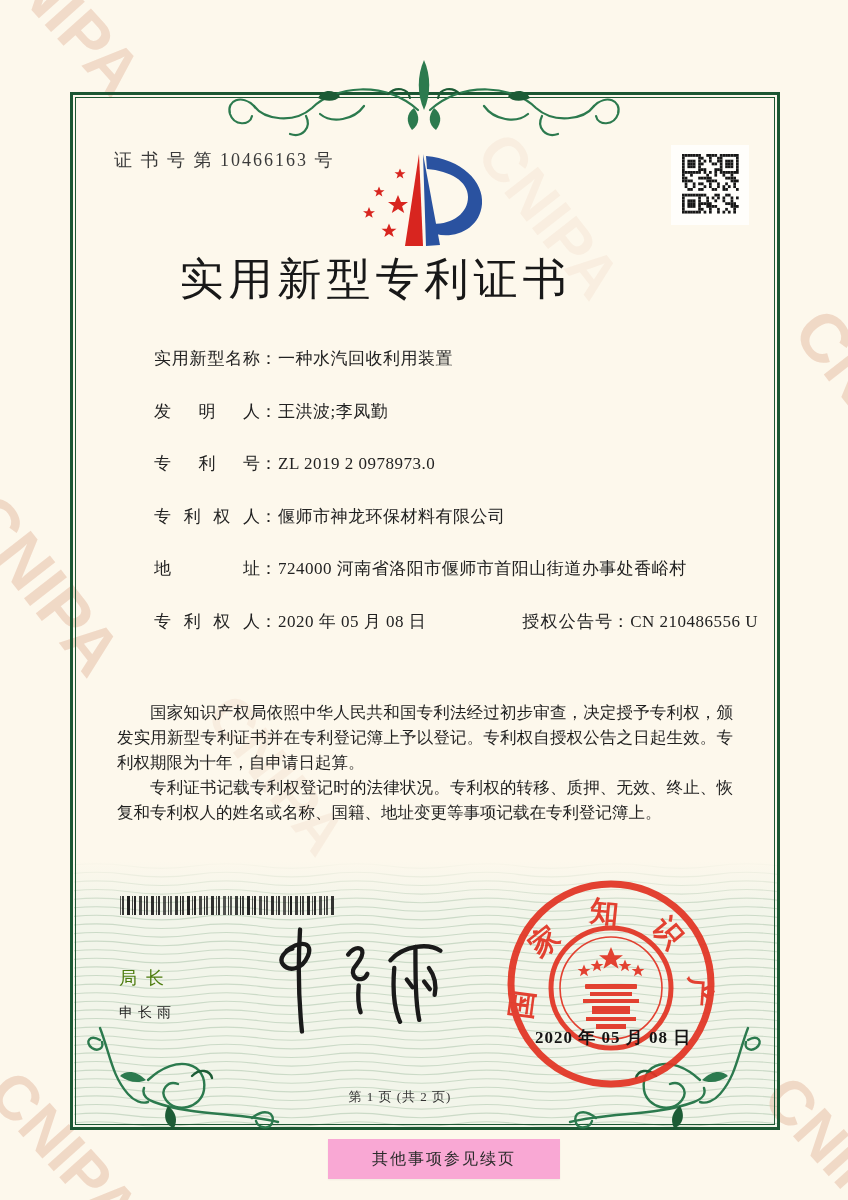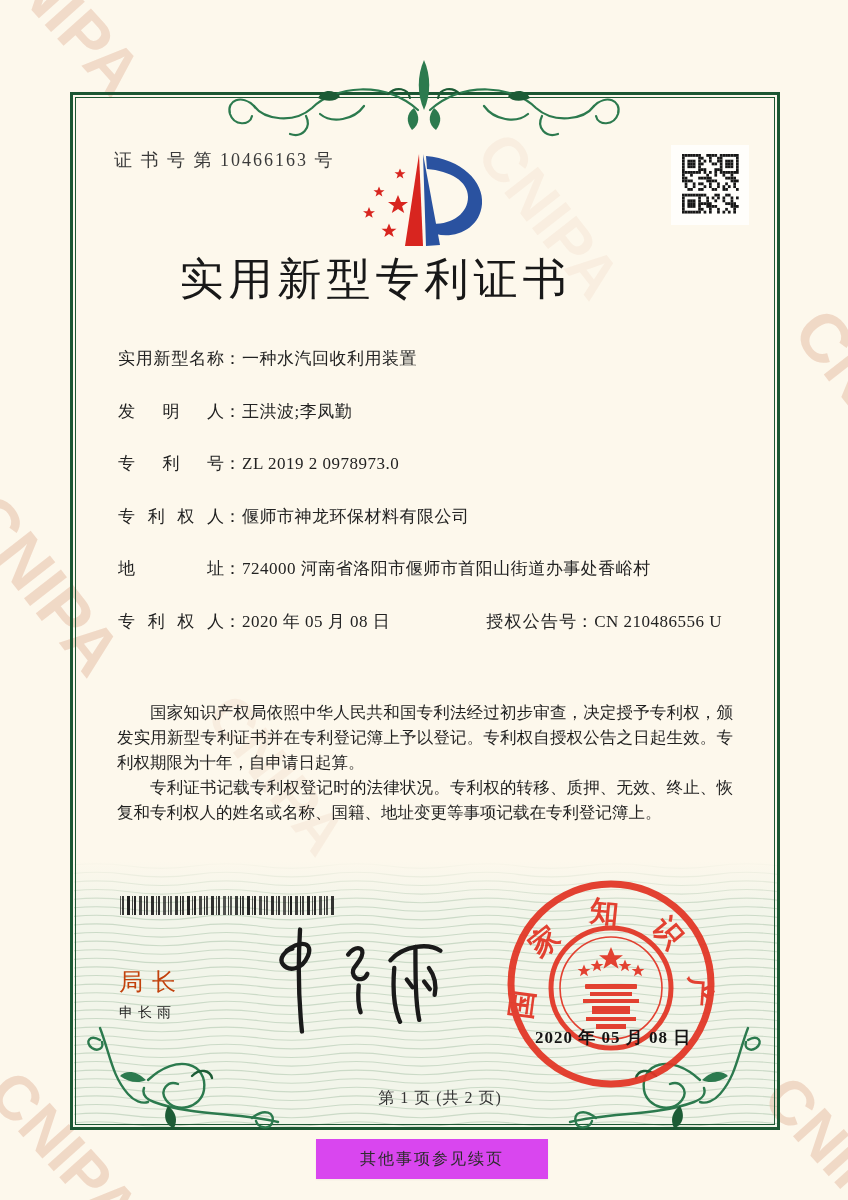--- a/index.html
+++ b/index.html
@@ -28,45 +28,45 @@
   
   .cert-no{position:absolute;left:114px;top:148px;font-size:18px;letter-spacing:2px;
       color:#3a3a3a;z-index:3;text-align:center;}
   .logo{position:absolute;left:356px;top:142px;z-index:3;}
   .qr-box{position:absolute;left:671px;top:145px;width:78px;height:80px;background:#fffefb;z-index:3;}
   .qr-box svg{position:absolute;left:11px;top:9px;}
   .title{position:absolute;left:0;top:250px;width:751px;text-align:center;
       font-size:44px;font-weight:400;letter-spacing:5px;color:#181818;z-index:3;}
   
   .fields{position:absolute;left:118px;top:349px;width:618px;z-index:3;font-size:17px;}
-  .frow{margin-bottom:32.5px;line-height:20px;white-space:nowrap;}
+  .frow{margin-bottom:32.5px;line-height:20px;white-space:nowrap;margin-left:36px;}
   .flabel{display:inline-block;width:106px;text-align:justify;text-align-last:justify;
       vertical-align:top;}
   .fcolon{display:inline-block;width:18px;}
   .fvalue{letter-spacing:.5px;}
   .fgroup2{display:inline-block;margin-left:96px;}
   .fgroup2 .flabel{width:90px;}
   
   .body-text{position:absolute;left:117px;top:700px;width:616px;z-index:3;
       font-size:16.5px;line-height:25px;text-align:justify;color:#1f1f1f;}
   .body-text p{margin:0;text-indent:2em;}
   
   .barcode{position:absolute;left:120px;top:896px;width:220px;height:19px;z-index:3;}
   
-  .sig-title{position:absolute;left:119px;top:966px;font-size:24px;letter-spacing:9px;z-index:3;color:#c2410c;}
+  .sig-title{position:absolute;left:119px;top:966px;font-size:18px;letter-spacing:9px;z-index:3;color:#4d7c0f;}
   .sig-name{position:absolute;left:119px;top:1004px;font-size:14px;letter-spacing:5px;z-index:3;color:#222;font-family:Liberation Mono, monospace;}
   .sig-hand{position:absolute;left:246px;top:918px;z-index:3;}
   
   .seal{position:absolute;left:500px;top:876px;z-index:4;}
   .seal-date{position:absolute;left:518px;top:1026px;width:190px;text-align:center;
       font-size:17px;font-weight:700;color:#141414;z-index:5;letter-spacing:1px;white-space:nowrap;}
   
   .page-num{position:absolute;left:0;top:1088px;width:800px;text-align:center;
-      font-size:16px;color:#333;z-index:3;letter-spacing:1px;padding-left:40px;}
-  .cont-note{position:absolute;left:316px;top:1139px;width:232px;height:40px;background:#d946ef;
+      font-size:13px;color:#333;z-index:3;letter-spacing:1px;}
+  .cont-note{position:absolute;left:328px;top:1139px;width:232px;height:40px;background:#f9a8d4;
       z-index:3;text-align:center;line-height:40px;font-size:16px;letter-spacing:2px;color:#2c2c2c;
       box-shadow:0 1px 2px rgba(0,0,0,.05);}
 </style>
 </head>
 <body>
 
 <div class="page">
 
   <div class="wm wm1">CNIPA</div>
   <div class="wm wm2">CNIPA</div>

